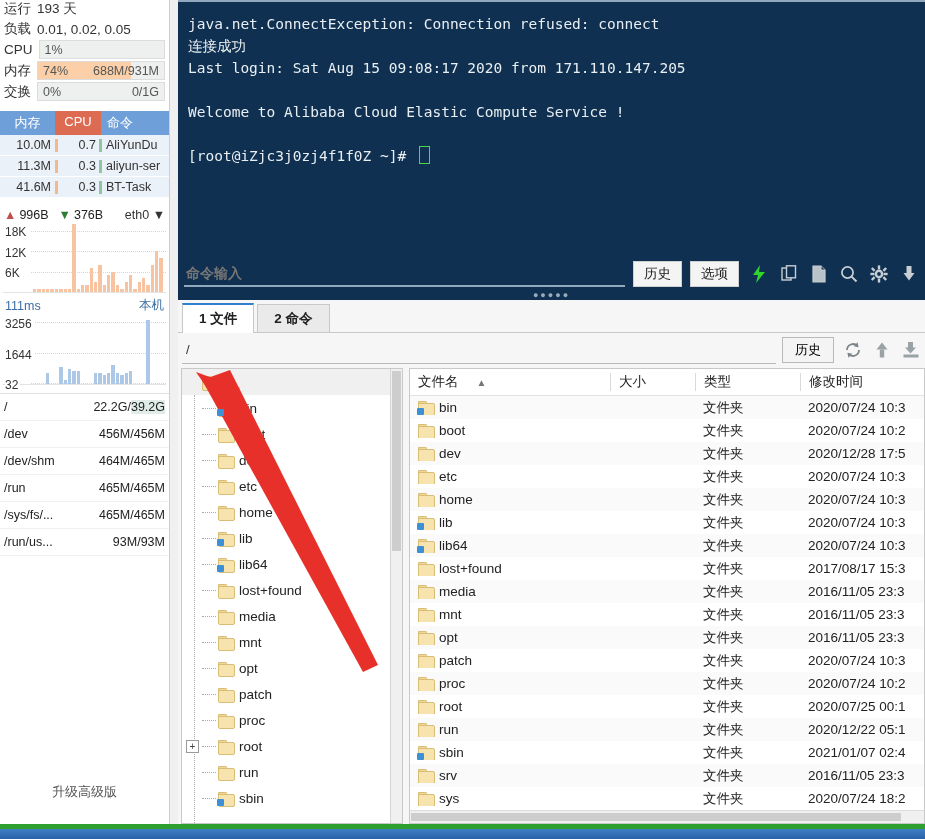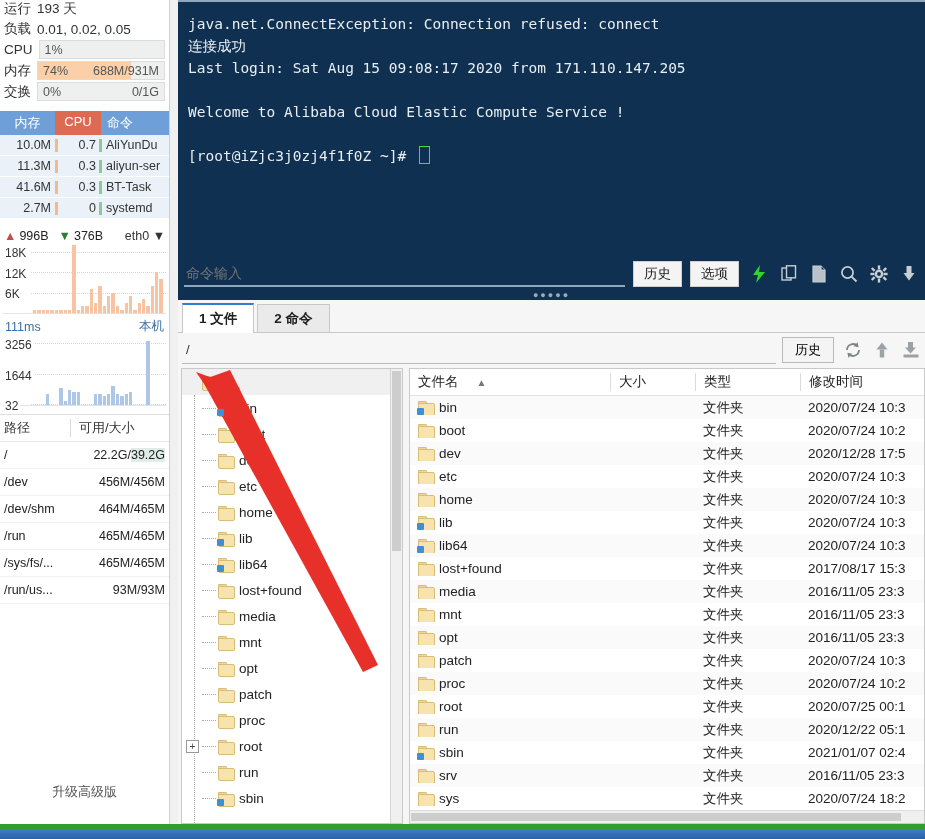--- a/index.html
+++ b/index.html
@@ -67,21 +67,21 @@
   #upgrade{position:absolute;left:0;right:0;top:783px;text-align:center;font-size:13px;color:#555;}
   #leftdiv{position:absolute;left:169px;top:0;width:9px;height:824px;background:#f0f0f0;border-left:1px solid #cfcfcf;border-right:1px solid #cfcfcf;}
 
   
   #term-wrap{position:absolute;left:178px;top:0;right:0;height:300px;background:#0f3050;}
   #term-top{position:absolute;left:0;right:0;top:0;height:5px;background:#0f3050;border-top:2px solid #8fa8bd;}
   #term{position:absolute;left:0;right:0;top:5px;height:250px;padding:8px 10px;box-sizing:border-box;
     font-family:"DejaVu Sans Mono","Liberation Mono",monospace;font-size:14.5px;color:#e8eef2;line-height:22px;white-space:pre;}
   #cursor{display:inline-block;width:9px;height:16px;border:1px solid #4ad84a;vertical-align:-3px;margin-left:4px;}
   #cmdbar{position:absolute;left:0;right:0;bottom:8px;height:36px;display:flex;align-items:center;padding:0 6px;box-sizing:border-box;}
-  #cmdinput{flex:1;font-size:14px;color:#ef4444;border:none;border-bottom:2px solid #8fa8bd;background:transparent;padding:4px 2px;outline:none;}
+  #cmdinput{flex:1;font-size:14px;color:#ef4444;border:none;border-bottom:2px solid #8fa8bd;background:transparent;padding:4px 2px;outline:none;font-weight:bold;}
   .btn-dark{background:#f4f4f4;border:1px solid #cfcfcf;color:#222;font-size:13.5px;padding:3px 10px;margin-left:8px;cursor:pointer;}
   .tbicon{margin-left:10px;width:20px;height:20px;display:inline-flex;align-items:center;justify-content:center;cursor:pointer;}
   #griphandle{position:absolute;left:50%;bottom:0px;transform:translateX(-50%);font-size:9px;color:#9ab;letter-spacing:2px;}
 
   
   #fm{position:absolute;left:178px;top:300px;right:0;bottom:15px;background:#f6f6f6;}
   #tabs{display:flex;height:32px;align-items:flex-end;padding-left:4px;background:#f6f6f6;border-bottom:1px solid #c8c8c8;}
   .tab{height:27px;line-height:27px;padding:0 16px;font-size:13.5px;font-weight:bold;background:#eaeaea;
        border:1px solid #c8c8c8;border-bottom:none;margin-right:3px;cursor:pointer;color:#222;text-align:right;}
   .tab.active{background:#fff;border-top:2px solid #2f7fd0;height:28px;line-height:27px;position:relative;top:1px;}
@@ -192,27 +192,20 @@
         <i class="cbar"></i>
         <span class="c-cmd">aliyun-ser</span>
       </div>
       <div class="proc-row">
         <span class="c-mem">41.6M</span>
         <i class="mbar"></i>
         <span class="c-cpu">0.3</span>
         <i class="cbar"></i>
         <span class="c-cmd">BT-Task</span>
       </div>
-      <div class="proc-row">
-        <span class="c-mem">2.7M</span>
-        <i class="mbar"></i>
-        <span class="c-cpu">0</span>
-        <i class="cbar"></i>
-        <span class="c-cmd">systemd</span>
-      </div>
     </div>
 
   <div id="net-head">
     <span class="up">▲</span>
     <span>996B</span>
     <span class="dn">▼</span>
     <span>376B</span>
     <span class="ifc">
       <span>eth0</span>
       <span>▼</span>
@@ -298,24 +291,20 @@
         <i style="height: 0%;"></i>
         <i style="height: 0%;"></i>
         <i style="height: 94.4444%;"></i>
         <i style="height: 0%;"></i>
         <i style="height: 0%;"></i>
         <i style="height: 0%;"></i>
       </div>
     </div>
 
   <div id="disk">
-    <div id="disk-head">
-      <div class="dh1">路径</div>
-      <div class="dh2">可用/大小</div>
-    </div>
     <div id="disk-body">
         <div class="disk-row">
           <span class="p">/</span>
           <span class="s"><span>22.2G</span>/<span class="hl">39.2G</span></span>
         </div>
         <div class="disk-row">
           <span class="p">/dev</span>
           <span class="s"><span>456M</span>/<span>456M</span></span>
         </div>
         <div class="disk-row">

